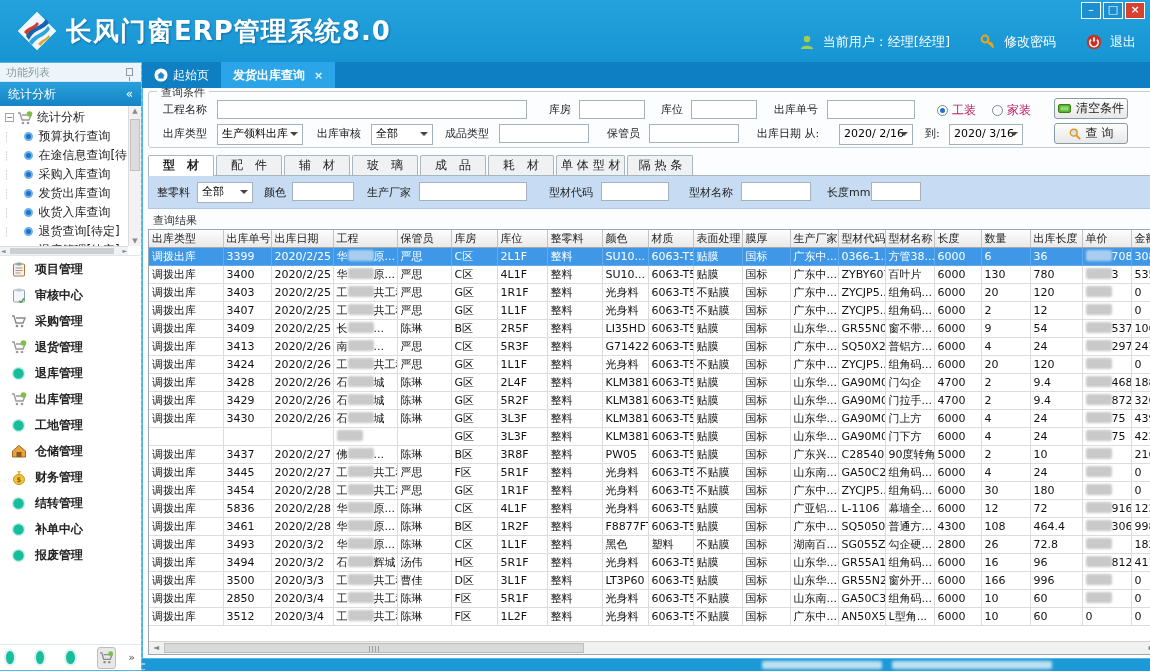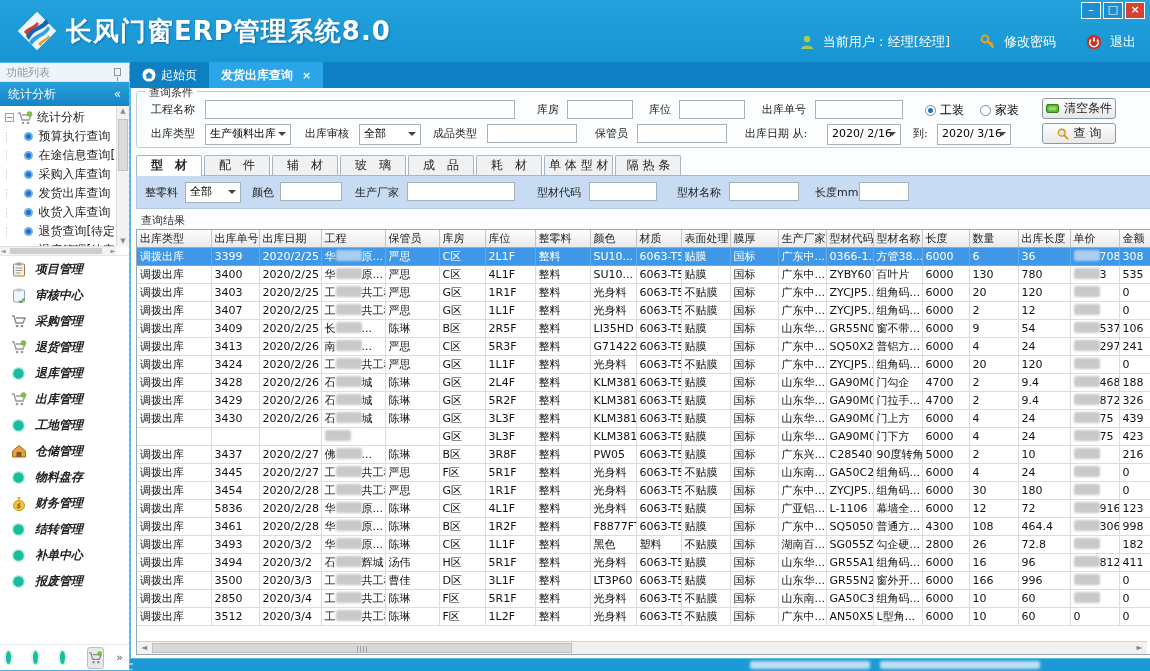--- a/index.html
+++ b/index.html
@@ -14,42 +14,42 @@
   .winctl { position:absolute; top:2px; right:5px; display:flex; gap:2px; }
   .winbtn { width:20px; height:17px; border:1px solid #fff; color:#fff; font-size:11px; line-height:14px; text-align:center; background:#1b8fd0; cursor:pointer; }
   .winbtn.close { background:#d8412f; font-weight:bold; }
   .userbar { position:absolute; top:33px; right:14px; display:flex; align-items:center; gap:8px; color:#fff; font-size:13px; }
   .userbar .gap { width:14px; }
 
   
   .bodyarea { position:absolute; top:62px; left:0; right:0; bottom:0; display:flex; }
 
   
-  .sidebar { width:130px; display:flex; flex-direction:column; background:#fff; border:1px solid #56b4e6; border-left:none; position:relative; }
+  .sidebar { width:142px; display:flex; flex-direction:column; background:#fff; border:1px solid #56b4e6; border-left:none; position:relative; }
   .side-caption { height:19px; background:#eef5fa; color:#8a9aa5; font-size:11px; line-height:19px; padding:0 6px; display:flex; justify-content:space-between; align-items:center; border-bottom:1px solid #d7e6f0; }
   .pin { width:7px; height:8px; border:1px solid #8a9aa5; position:relative; margin-right:2px; }
   .pin:after { content:""; position:absolute; left:2px; top:8px; width:1px; height:4px; background:#8a9aa5; }
   .side-header { height:24px; background:linear-gradient(#29a0dc,#1584c4); color:#fff; font-size:12px; line-height:24px; padding:0 8px; display:flex; justify-content:space-between; cursor:pointer; }
   .tree { position:relative; height:150px; background:#fff; overflow:hidden; border-bottom:1px solid #e0e8ee; }
   .tree-inner { position:absolute; top:2px; left:4px; right:14px; }
   .tree-row { height:19px; display:flex; align-items:center; font-size:12px; color:#222; white-space:nowrap; overflow:hidden; cursor:pointer; }
   .tree-root { font-size:12px; }
   .expander { width:9px; height:9px; border:1px solid #9aa7b0; font-size:8px; line-height:7px; text-align:center; color:#555; margin:0 3px 0 1px; background:#fff; flex:none; }
   .tree-radio { width:9px; height:9px; border-radius:50%; border:2px solid #6fb0e8; background:#1e72c8; margin:0 5px 0 14px; flex:none; }
   .guide { color:#c3ccd2; font-size:9px; margin-right:1px; }
   
   .tree-vscroll { position:absolute; top:0; right:0; bottom:9px; width:13px; background:#f2f2f2; border-left:1px solid #dcdcdc; font-size:7px; color:#8b8b8b; text-align:center; }
   .tree-vscroll .thumb { position:absolute; top:13px; left:1px; right:1px; height:52px; background:#dcdcdc; border:1px solid #c2c2c2; }
   .tree-vscroll .up { position:absolute; top:1px; left:0; right:0; }
   .tree-vscroll .dn { position:absolute; bottom:1px; left:0; right:0; }
   .tree-hscroll { position:absolute; bottom:0; left:0; right:13px; height:9px; background:#f2f2f2; border-top:1px solid #dcdcdc; font-size:6px; color:#8b8b8b; }
   .tree-hscroll .thumb { position:absolute; left:10px; right:14px; top:1px; bottom:1px; background:#cfcfcf; }
   .tree-hscroll .lf { position:absolute; left:1px; top:0; } .tree-hscroll .rt { position:absolute; right:1px; top:0; }
 
-  .accordion { flex:1; overflow:hidden;font-style:italic; }
+  .accordion { flex:1; overflow:hidden; }
   .acc-item { height:26px; display:flex; align-items:center; padding-left:10px; font-size:12px; font-weight:bold; color:#222; cursor:pointer; background:#fff; }
   .acc-icon { width:17px; height:16px; margin-right:8px; flex:none; display:inline-flex; align-items:center; justify-content:center; }
   .side-bottom { height:26px; border-top:1px solid #e2e9ef; display:flex; align-items:center; padding:0 6px; gap:22px; }
   .side-dot { width:13px; height:13px; border-radius:50%; background:#17bd9c; box-shadow:0 0 0 2px #d9f2ec; cursor:pointer; }
   .side-cartbtn { width:30px; height:22px; background:#e8e8e8; border:1px solid #bdbdbd; border-radius:3px; display:flex; align-items:center; justify-content:center; cursor:pointer; }
   .side-more { color:#555; font-size:11px; cursor:pointer; margin-left:-10px; }
   .splitter { position:absolute; right:-4px; top:0; bottom:0; width:4px; background:repeating-linear-gradient(180deg,#9fc6e0 0 2px,transparent 2px 6px); }
 
   
   .main { flex:1; display:flex; flex-direction:column; position:relative; padding-right:4px; }
@@ -59,21 +59,21 @@
   .tab .close-x { font-size:11px; opacity:.9; margin-left:4px; cursor:pointer; }
   .content { flex:1; background:#fbfdfe; border:1px solid #56b4e6; border-top:none; display:flex; flex-direction:column; overflow:hidden; }
 
   
   .qbox { margin:3px 5px 1px 5px; border:1px solid #c6cdd3; border-radius:3px; position:relative; height:57px; background:#fbfdfe; }
   .qbox-title { position:absolute; top:-7px; left:8px; background:#fbfdfe; padding:0 4px; font-size:11px; color:#333;font-family:Liberation Serif, serif; }
   .f-label { position:absolute; font-size:11px; color:#222; line-height:19px; }
   .f-input { position:absolute; height:19px; border:1px solid #a5b2bc; background:#fff; font-size:11px; padding:0 3px; }
   .f-select { position:absolute; height:21px; border:1px solid #a5b2bc; background:#fff; font-size:11px; line-height:17px; padding:0 14px 0 4px; cursor:pointer; white-space:nowrap; overflow:hidden; }
   .f-select:after { content:""; position:absolute; right:4px; top:7px; border:4px solid transparent; border-top-color:#444; }
-  .radio { position:absolute; display:flex; align-items:center; gap:4px; font-size:12px; color:#000000; cursor:pointer;justify-content:center; }
+  .radio { position:absolute; display:flex; align-items:center; gap:4px; font-size:12px; color:#be185d; cursor:pointer;justify-content:center; }
   .radio .rdot { width:11px; height:11px; border-radius:50%; border:1px solid #7a8a96; background:#fff; position:relative; }
   .radio.sel .rdot:after { content:""; position:absolute; left:2px; top:2px; width:5px; height:5px; border-radius:50%; background:#1e72c8; }
   .qbtn { position:absolute; width:74px; height:21px; border:1px solid #8a9aa5; border-radius:3px; background:linear-gradient(#fdfdfd,#e8e8e8); font-size:12px; color:#222; display:flex; align-items:center; justify-content:center; gap:5px; cursor:pointer; }
 
   
   .mattabs { display:flex; margin:6px 5px 0 5px; border-bottom:1px solid #aab6bf; height:21px; }
   .mtab { border:1px solid #aab6bf; border-bottom:none; background:#f0f1f2; font-size:12px; color:#222; padding:0 4px; min-width:66px; text-align:center; line-height:19px; margin-right:2px; border-radius:2px 2px 0 0; cursor:pointer; white-space:pre; }
   .mtab.active { background:#fff; font-weight:bold; height:21px; margin-bottom:-1px; }
 
   
@@ -287,28 +287,20 @@
             <span class="acc-icon">
               <svg width="16" height="14" viewBox="0 0 16 14">
                 <path d="M1.5 7 L8 1.5 L14.5 7 V13 H1.5 Z" fill="#e8a33d" stroke="#a06a20"></path>
                 <rect x="5.5" y="8" width="5" height="5" fill="#8a5a1a"></rect>
               </svg>
             </span>
             <span>仓储管理</span>
           </div>
           <div class="acc-item">
             <span class="acc-icon">
-              <svg width="15" height="15" viewBox="0 0 15 15">
-                <circle cx="7.5" cy="7.5" r="6" fill="#17bd9c" stroke="#cdeee6" stroke-width="1.5"></circle>
-              </svg>
-            </span>
-            <span>物料盘存</span>
-          </div>
-          <div class="acc-item">
-            <span class="acc-icon">
               <svg width="14" height="15" viewBox="0 0 14 15">
                 <path d="M5 1 h4 l-1.5 3 h-1 Z" fill="#e9b53a"></path>
                 <ellipse cx="7" cy="9.5" rx="5.5" ry="5" fill="#f4c23d" stroke="#c49316"></ellipse>
                 <text x="7" y="12" font-size="7" text-anchor="middle" fill="#8a6400">$</text>
               </svg>
             </span>
             <span>财务管理</span>
           </div>
           <div class="acc-item">
             <span class="acc-icon">

